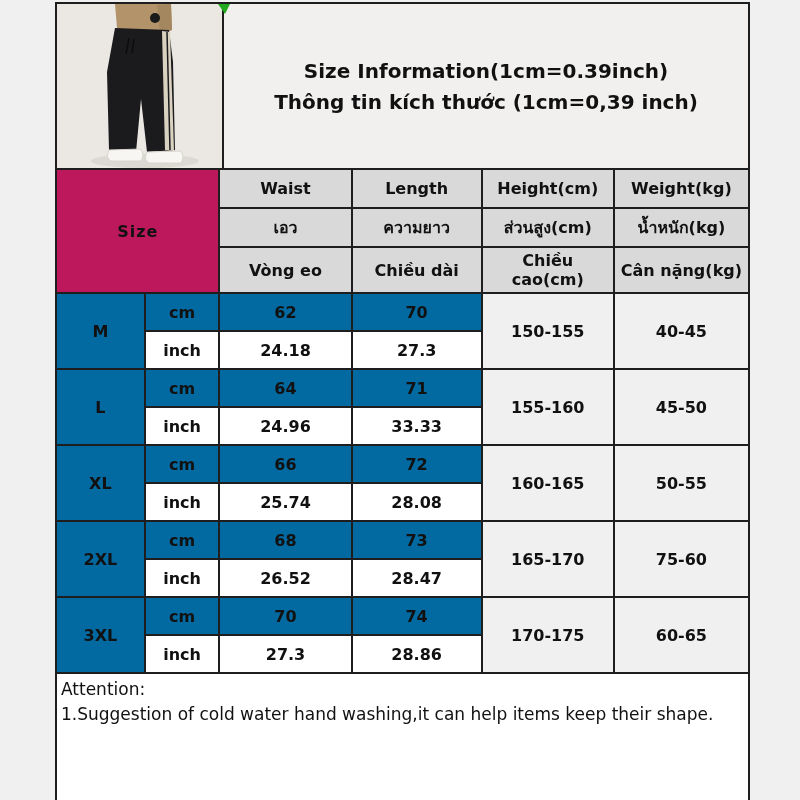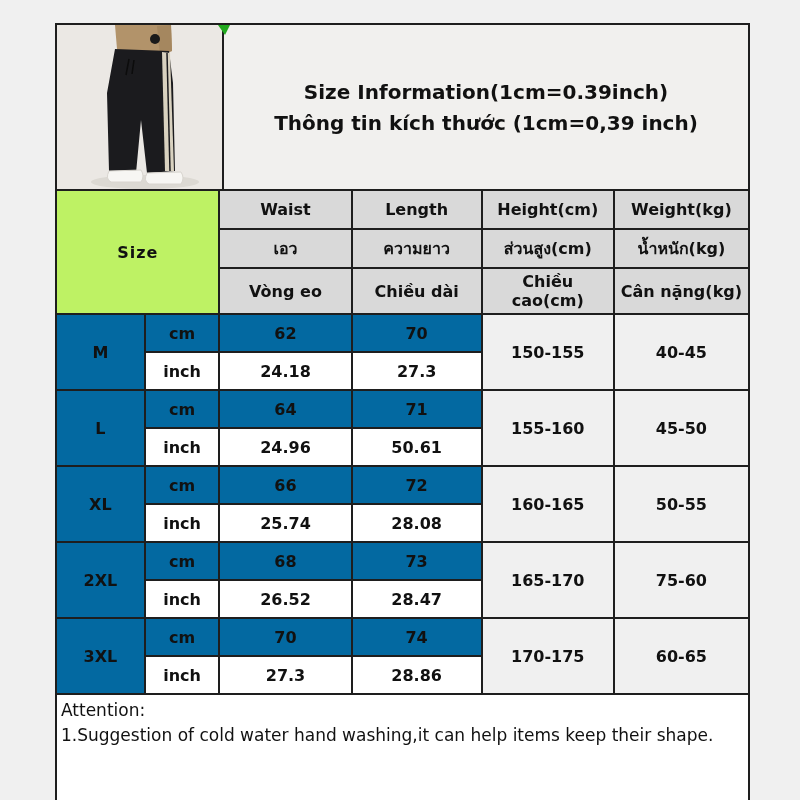--- a/index.html
+++ b/index.html
@@ -13,21 +13,20 @@
   .content{
     position:absolute;left:55px;top:2px;width:695px;
   }
   
   .top-section{
     display:flex;
     border:2px solid #1e1e1e;
     height:164px;
     background:#0369a1;
     position:relative;
-    margin-top:21px;
   }
   .photo-cell{
     width:165px;min-width:165px;
     border-right:2px solid #1e1e1e;
     background:#ebe8e4;
     position:relative;
     overflow:hidden;
   }
   .title-cell{
     flex:1;
@@ -55,21 +54,21 @@
     padding:3px;
     overflow:hidden;
   }
   .col-size{width:88px;}
   .col-unit{width:74px;}
   .col-waist{width:131px;}
   .col-length{width:129px;}
   .col-height{width:131px;}
   .col-weight{width:134px;}
   thead td{background:#d9d9d9;height:31px;font-size:16px;}
-  td.corner{background:#bef264;font-size:30px;letter-spacing:1px;}
+  td.corner{background:#be185d;font-size:30px;letter-spacing:1px;}
   tbody tr{height:38px;}
   td.size-label{background:#dcdcdc;font-size:17px;}
   tr.cm-row td{background:#0369a1;}
   tr.inch-row td{background:#ffffff;}
   td.span-cell{background:#f0f0f0 !important;font-size:16px;margin-top:40px;}
   
   .attention-box{
     margin-top:-2px;
     border:2px solid #1e1e1e;
     background:#ffffff;
@@ -168,21 +167,21 @@
         <td class="size-label" rowspan="2">L</td>
         <td>cm</td>
         <td>64</td>
         <td>71</td>
         <td class="span-cell" rowspan="2">155-160</td>
         <td class="span-cell" rowspan="2">45-50</td>
       </tr>
       <tr class="inch-row">
         <td>inch</td>
         <td>24.96</td>
-        <td>50.61</td>
+        <td>33.33</td>
       </tr>
 
       <tr class="cm-row">
         <td class="size-label" rowspan="2">XL</td>
         <td>cm</td>
         <td>66</td>
         <td>72</td>
         <td class="span-cell" rowspan="2">160-165</td>
         <td class="span-cell" rowspan="2">50-55</td>
       </tr>

